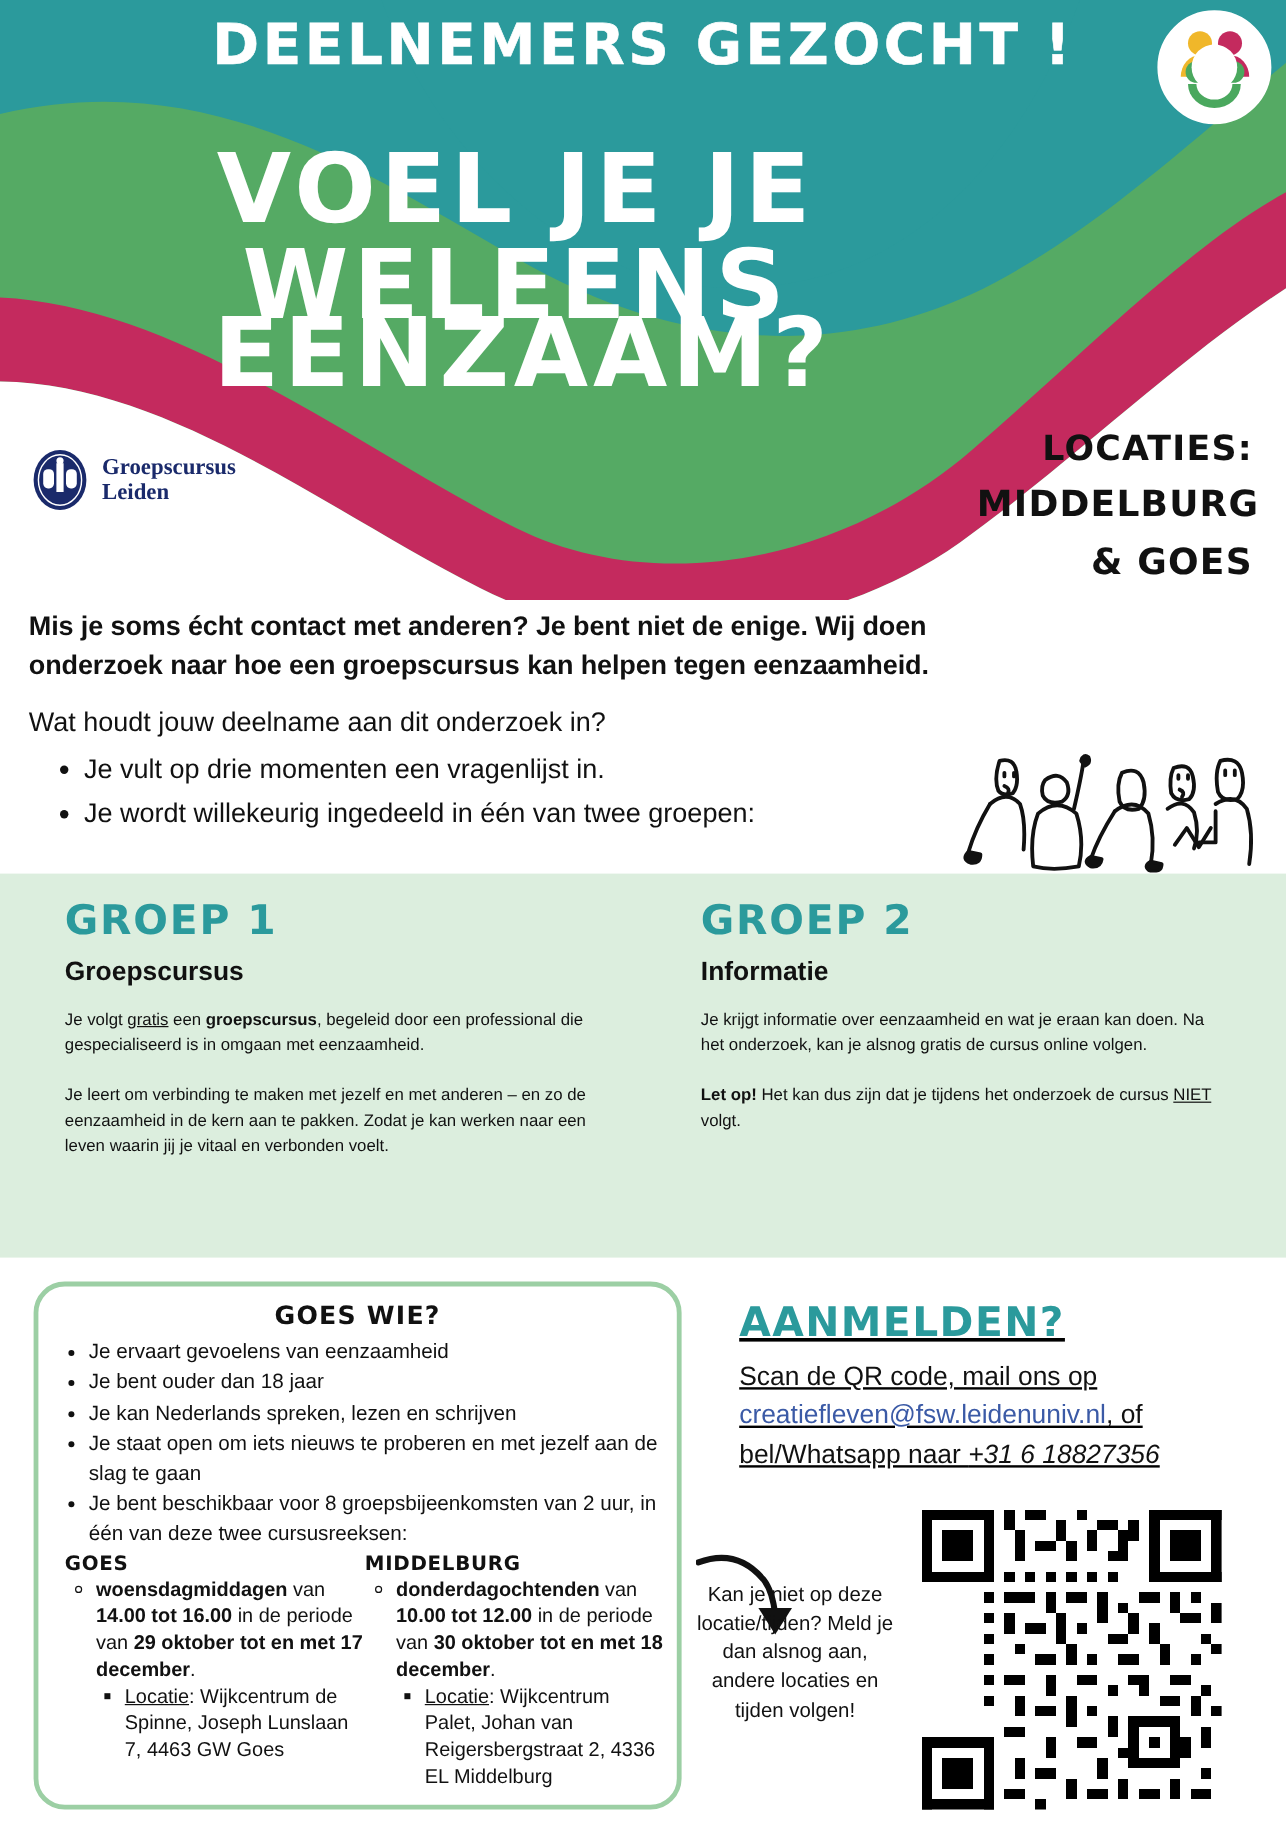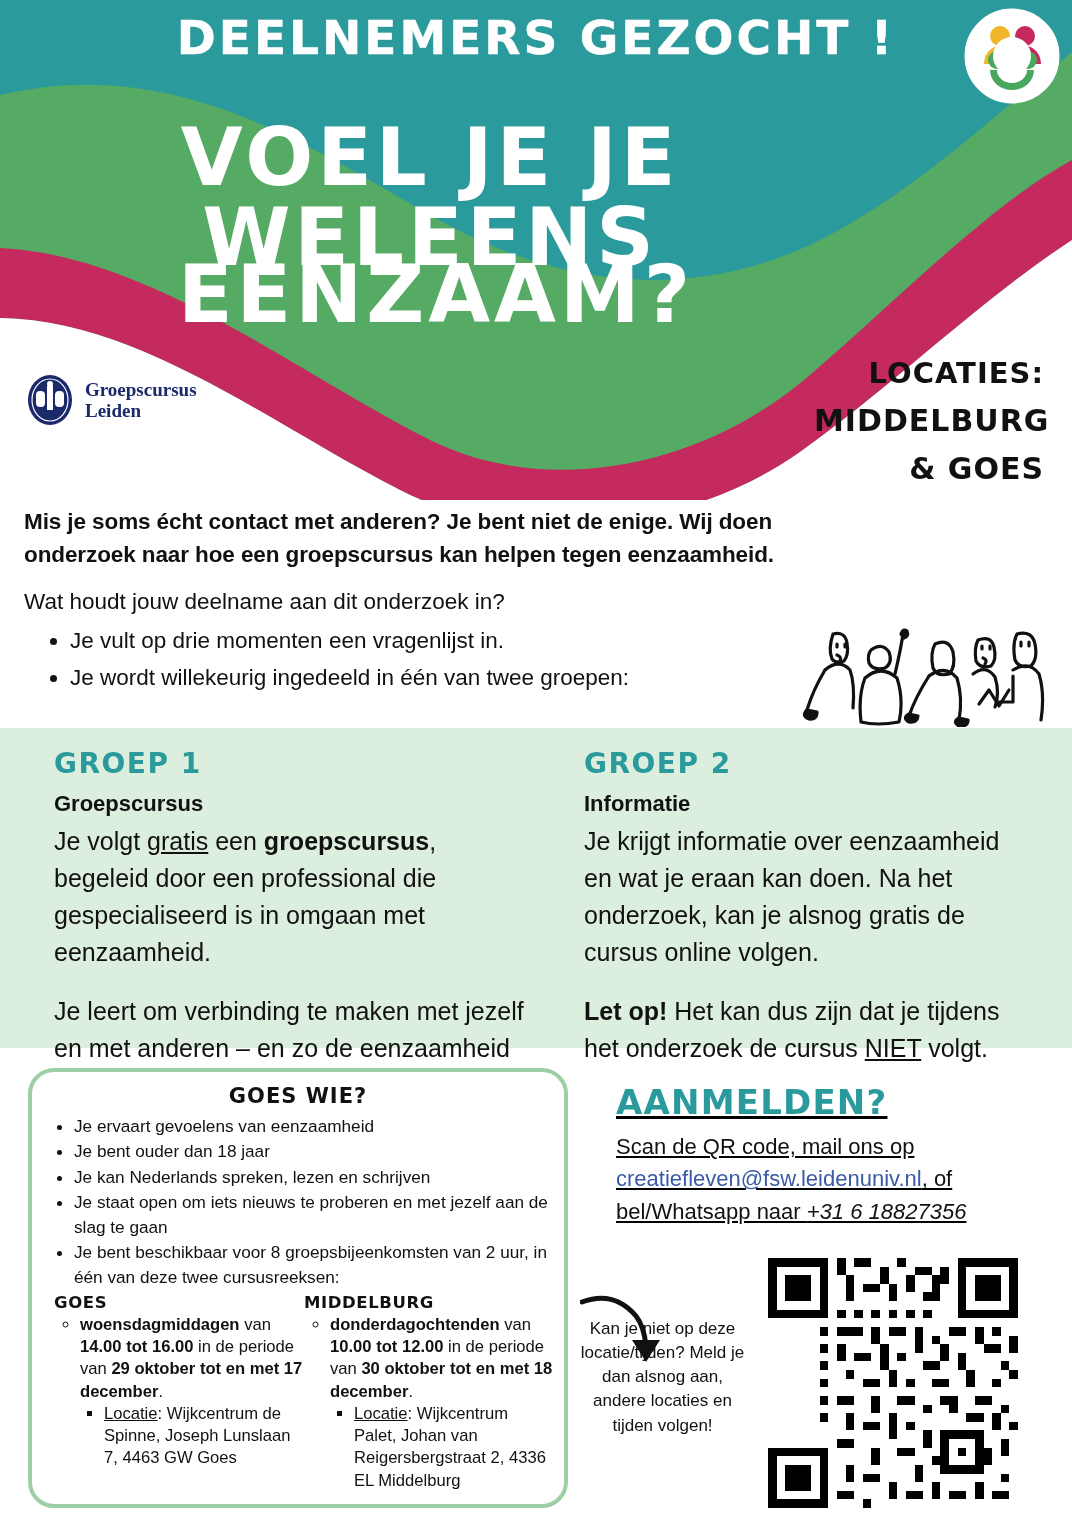--- a/index.html
+++ b/index.html
@@ -76,24 +76,24 @@
   
   .groups{
     position:absolute;left:0;top:728px;width:1072px;height:320px;
     background:#dceede;
   }
   .grp{position:absolute;top:22px;}
   .grp1{left:54px;width:470px;}
   .grp2{left:584px;width:430px;}
   .grp-title{
     font-family:"DejaVu Sans", sans-serif;font-weight:bold;
-    font-size:28px;color:#2b9a9c;letter-spacing:1.5px;line-height:1;
+    font-size:34px;color:#2b9a9c;letter-spacing:1.5px;line-height:1;
   }
   .grp-sub{font-weight:bold;font-size:22px;color:#111;margin-top:13px;}
-  .grp-body{font-size:25px;color:#111;line-height:1.48;margin-top:6px;}
+  .grp-body{font-size:14px;color:#111;line-height:1.48;margin-top:16px;}
   .grp-body p{margin:0 0 22px 0;}
   .grp-body p:last-child{margin-bottom:0;}
   .u{text-decoration:underline;}
   .b{font-weight:bold;}
 
   
   .voorwie{
     position:absolute;left:28px;top:1068px;width:540px;height:440px;
     border:4px solid #9ccfa4;border-radius:26px;background:#fff;
     box-sizing:border-box;

